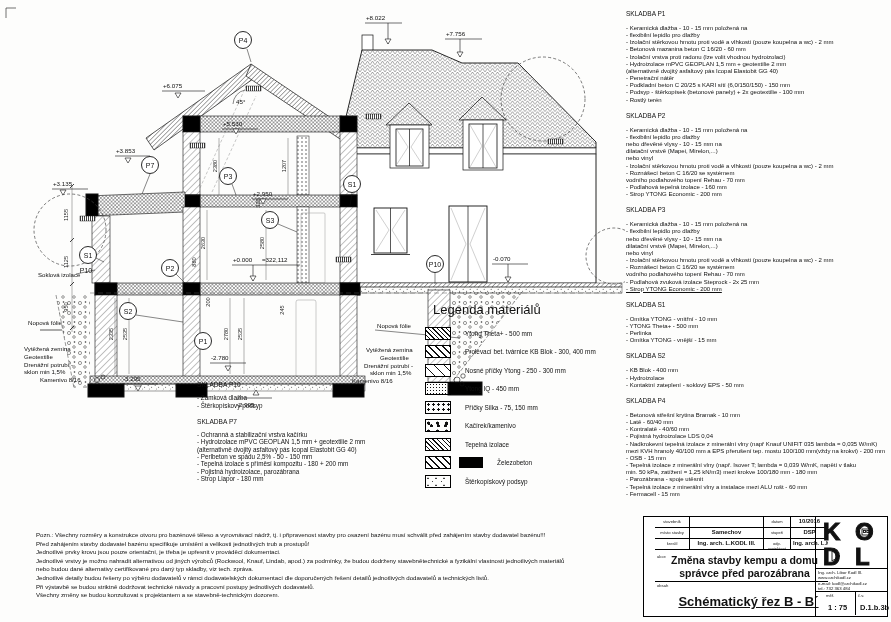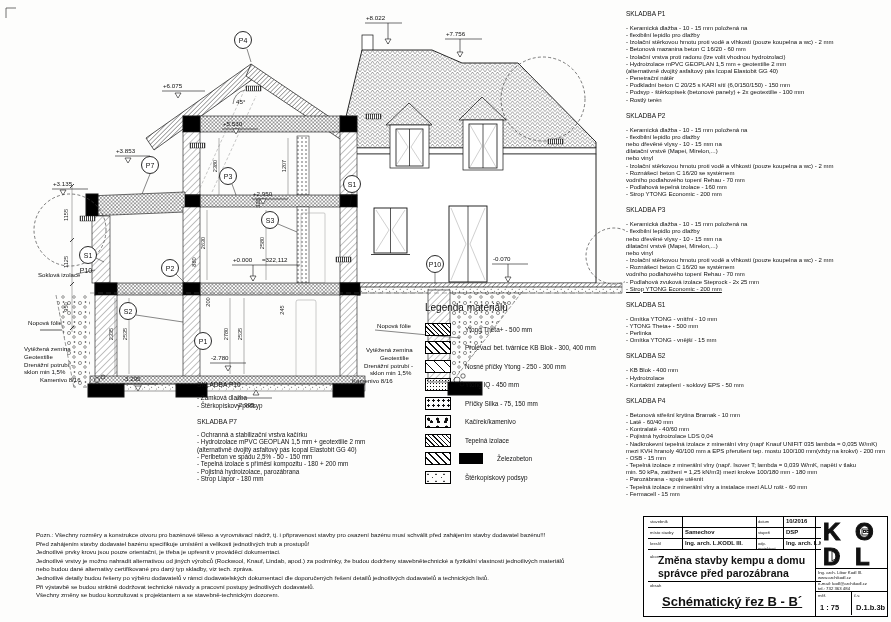--- a/index.html
+++ b/index.html
@@ -9,21 +9,21 @@
   .lvl{font-size:6.2px;}
   .dim{font-size:5.6px;fill:#222;}
   .mk{font-size:7px;text-anchor:middle;}
   .gl{font-size:6.1px;}
   
   #p10p7{position:absolute;left:197px;top:381px;width:230px;font-size:6.3px;line-height:7.3px;}
   #p10p7 .ln{white-space:nowrap;}
   .sk-title{font-size:6.6px;margin:0 0 6px 0;}
   .mt{margin-top:9px;}
   #legend{position:absolute;left:425px;top:302px;width:196px;}
-  .lg-title{font-size:10px;margin-bottom:7px;}
+  .lg-title{font-size:13px;margin-bottom:7px;margin-left:8px;}
   .lg-row{display:flex;align-items:center;height:18.5px;}
   .sw{width:24px;height:11px;border:1px solid #000;flex:none;}
   .lg-lab{font-size:6.4px;margin-left:14px;white-space:nowrap;}
   .sw2{width:24px;height:11px;background:#000;flex:none;margin-left:8px;}
   .sw-hd{background:repeating-linear-gradient(45deg,#fff 0 2.2px,#111 2.2px 3.2px);}
   .sw-hm{background:repeating-linear-gradient(45deg,#fff 0 4px,#111 4px 5px);}
   .sw-hs{background:repeating-linear-gradient(45deg,#fff 0 6px,#111 6px 7px);}
   .sw-gf{background:radial-gradient(circle,#111 0.8px,transparent 0.9px);background-size:3px 3px;}
   .sw-dt{background:radial-gradient(circle,#111 1px,transparent 1.1px);background-size:5px 5px;}
   .sw-st{background:radial-gradient(circle at 30% 40%,#111 1.6px,transparent 1.8px),radial-gradient(circle at 75% 65%,#111 1.4px,transparent 1.6px);background-size:9px 8px,7px 9px;}
@@ -32,36 +32,36 @@
   #rightcol{position:absolute;left:626px;top:10px;width:264px;}
   .sk-head{font-size:6.5px;margin:8px 0 8px 0;}
   .sk-head.first{margin-top:0;}
   .sk-lines .ln{font-size:6.0px;line-height:7.15px;white-space:nowrap;}
   .sk-lines.p3 .ln:last-child{text-decoration:underline;}
   #notes{position:absolute;left:36px;top:531px;width:600px;}
   #notes .nln{font-size:6.1px;line-height:8.6px;white-space:nowrap;}
   
   #tb{position:absolute;left:643px;top:516px;width:245px;height:101px;border:1.4px solid #000;background:#fff;box-sizing:border-box;}
   #tb *{box-sizing:border-box;}
-  .tb-left{position:absolute;left:4px;top:0;width:173px;height:100%;}
+  .tb-left{position:absolute;left:11px;top:0;width:173px;height:100%;text-align:center;}
   .tr{display:flex;height:11px;border-bottom:0.8px solid #000;}
   .tl{width:35px;font-size:4.2px;padding:1.5px 2px 0;border-right:0.8px solid #000;color:#222;overflow:hidden;}
   .tv{width:74px;font-size:5.9px;font-weight:bold;padding:1px 2px 0;border-right:0.8px solid #000;overflow:hidden;white-space:nowrap;}
   .tl2{width:27px;font-size:4.0px;padding:1.5px 1px 0;border-right:0.8px solid #000;color:#222;overflow:hidden;}
   .tv2{flex:1;font-size:5.9px;font-weight:bold;padding:1px 2px 0;overflow:hidden;white-space:nowrap;}
   .akce{position:relative;height:32px;border-bottom:0.8px solid #000;font-weight:bold;font-size:10.5px;line-height:12.5px;padding:4px 4px 0 10px;}
   .obsah{position:relative;height:36px;font-weight:bold;font-size:13px;padding:12px 0 0 14px;text-decoration:underline;}
   .corner{position:absolute;top:1px;left:2px;font-size:4.2px;font-weight:normal;color:#222;}
   .tb-right{position:absolute;right:0;top:0;width:72px;height:100%;border-left:0.8px solid #000;}
   .logo{height:52px;border-bottom:0.8px solid #000;display:flex;align-items:center;justify-content:center;}
   .contact{height:23px;border-bottom:0.8px solid #000;padding:1px 2px;}
   .contact .cl{font-size:4.3px;line-height:5.3px;white-space:nowrap;overflow:hidden;}
   .scale-row{display:flex;height:23px;}
   .sc-cell{flex:1;position:relative;}
-  .sc-cell.first{border-right:0.8px solid #000;}
+  .sc-cell.first{border-right:0.8px solid #000;margin-left:8px;}
   .sc-lab{position:absolute;top:1px;left:2px;font-size:4.2px;color:#222;}
   .sc-val{position:absolute;bottom:3px;left:4px;font-size:7.5px;font-weight:bold;}
 </style>
 </head>
 <body>
 
 <div id="sheet">
 
   <svg width="625" height="512" viewBox="0 0 625 512" style="position:absolute;left:0;top:0;">
     <defs>

